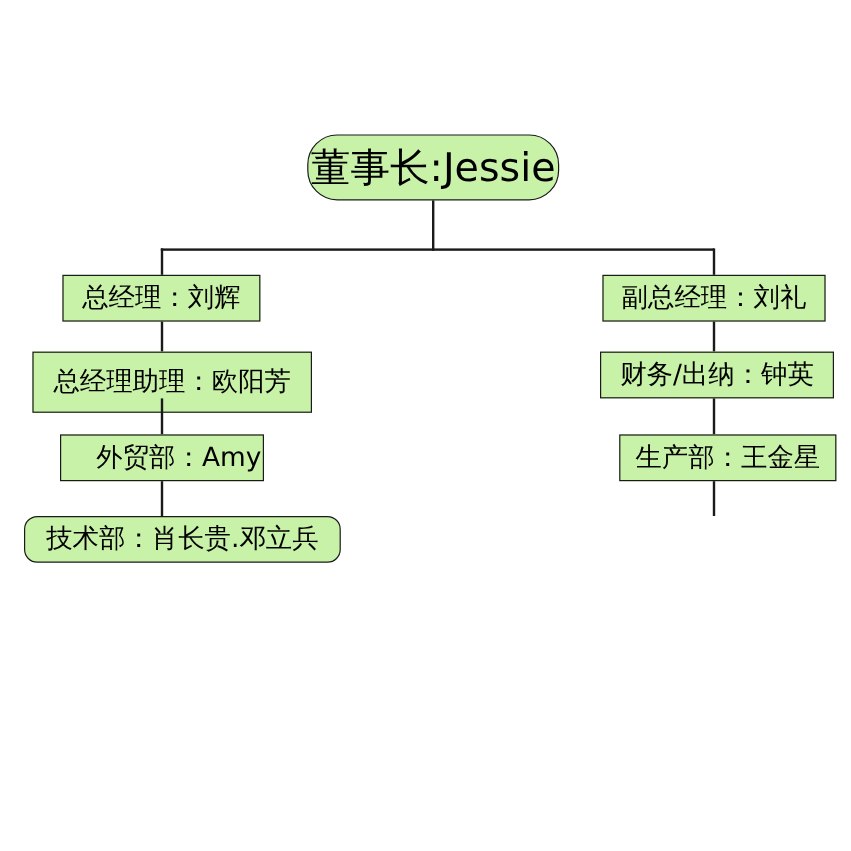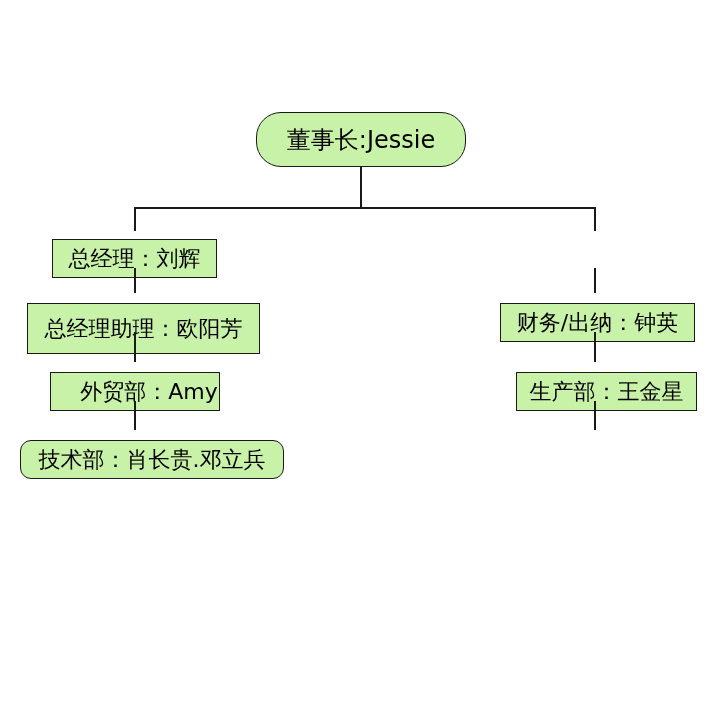--- a/index.html
+++ b/index.html
@@ -26,26 +26,25 @@
     border: 1px solid #1a1a1a;
     color: #000000;
     display: flex;
     align-items: center;
     justify-content: center;
     white-space: nowrap;
     line-height: 1;
     letter-spacing: 0px;
   }
   .node-root {
-    font-size: 24px;
+    font-size: 33px;
     border-radius: 25px;
   }
   .node-lvl {
     font-size: 22px;
-    margin-top: 10px;
   }
   .connector {
     position: absolute;
     background: #1a1a1a;
   }
   .conn-v {
     width: 2px;
   }
   .conn-h {
     height: 2px;
@@ -83,20 +82,23 @@
   <div class="node node-lvl" style="left:50px; top:362px; width:170px; height:39px;padding-left:28px;">
     <span>外贸部：Amy</span>
   </div>
 
   <div class="connector conn-v" style="left:134px; top:401px; height:29px;"></div>
 
   <div class="node node-lvl" style="left:20px; top:430px; width:264px; height:39px;border-radius:11px;">
     <span>技术部：肖长贵.邓立兵</span>
   </div>
 
+  <div class="node node-lvl" style="left:502px; top:229px; width:186px; height:39px;">
+    <span>副总经理：刘礼</span>
+  </div>
 
   <div class="connector conn-v" style="left:594px; top:268px; height:25px;"></div>
 
   <div class="node node-lvl" style="left:500px; top:293px; width:195px; height:39px;">
     <span>财务/出纳：钟英</span>
   </div>
 
   <div class="connector conn-v" style="left:594px; top:332px; height:30px;"></div>
 
   <div class="node node-lvl" style="left:516px; top:362px; width:181px; height:39px;">

